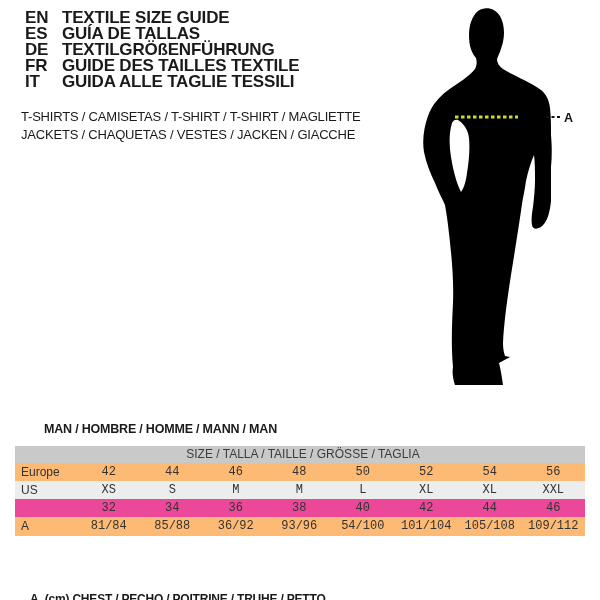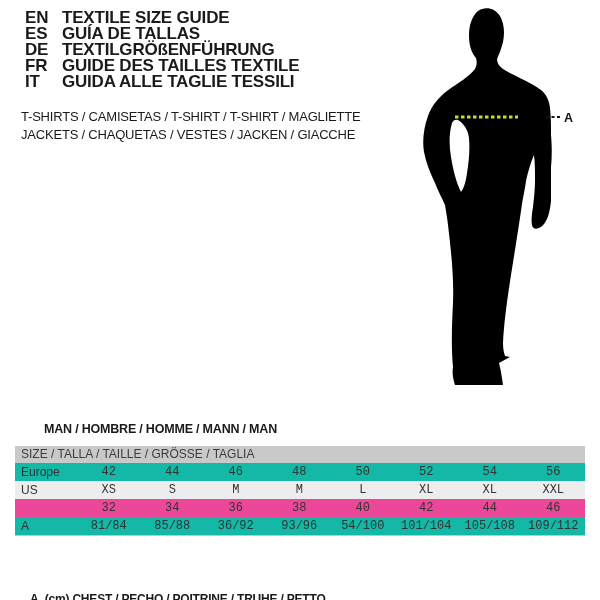--- a/index.html
+++ b/index.html
@@ -14,22 +14,22 @@
   .lang-code{width:37px;flex:0 0 37px;}
   
   .cat-block{position:absolute;left:21px;top:108px;font-size:13px;font-weight:normal;line-height:18px;letter-spacing:-0.2px;}
   
   .figure{position:absolute;left:415px;top:5px;width:160px;height:390px;}
   .figure svg{display:block;width:160px;height:390px;}
   
   .section-title{position:absolute;left:21px;top:422px;font-size:12.5px;font-weight:bold;letter-spacing:-0.2px;margin-left:23px;}
   
   .size-table{position:absolute;left:15px;top:446px;width:570px;border-bottom:1px solid #c6c6c6;}
-  .t-header{height:17px;line-height:17px;padding-left:6px;font-size:12px;color:#3c3c3c;}
-  .t-row{display:flex;height:18px;line-height:18px;font-size:12px;color:#333;background:#14b8a6;}
+  .t-header{height:17px;line-height:17px;padding-left:6px;font-size:12px;color:#3c3c3c;text-align:center;}
+  .t-row{display:flex;height:18px;line-height:18px;font-size:12px;color:#333;background:#fdba74;}
   .t-label{flex:0 0 56px;padding-left:6px;}
   .t-cell{flex:1 1 0;text-align:center;font-family:Liberation Mono, monospace;}
   
   .footnote{position:absolute;left:30px;top:544px;font-size:12px;font-weight:bold;letter-spacing:-0.2px;margin-top:48px;}
 </style>
 </head>
 <body>
 
 <div class="lang-list">
   <div class="lang-row">

